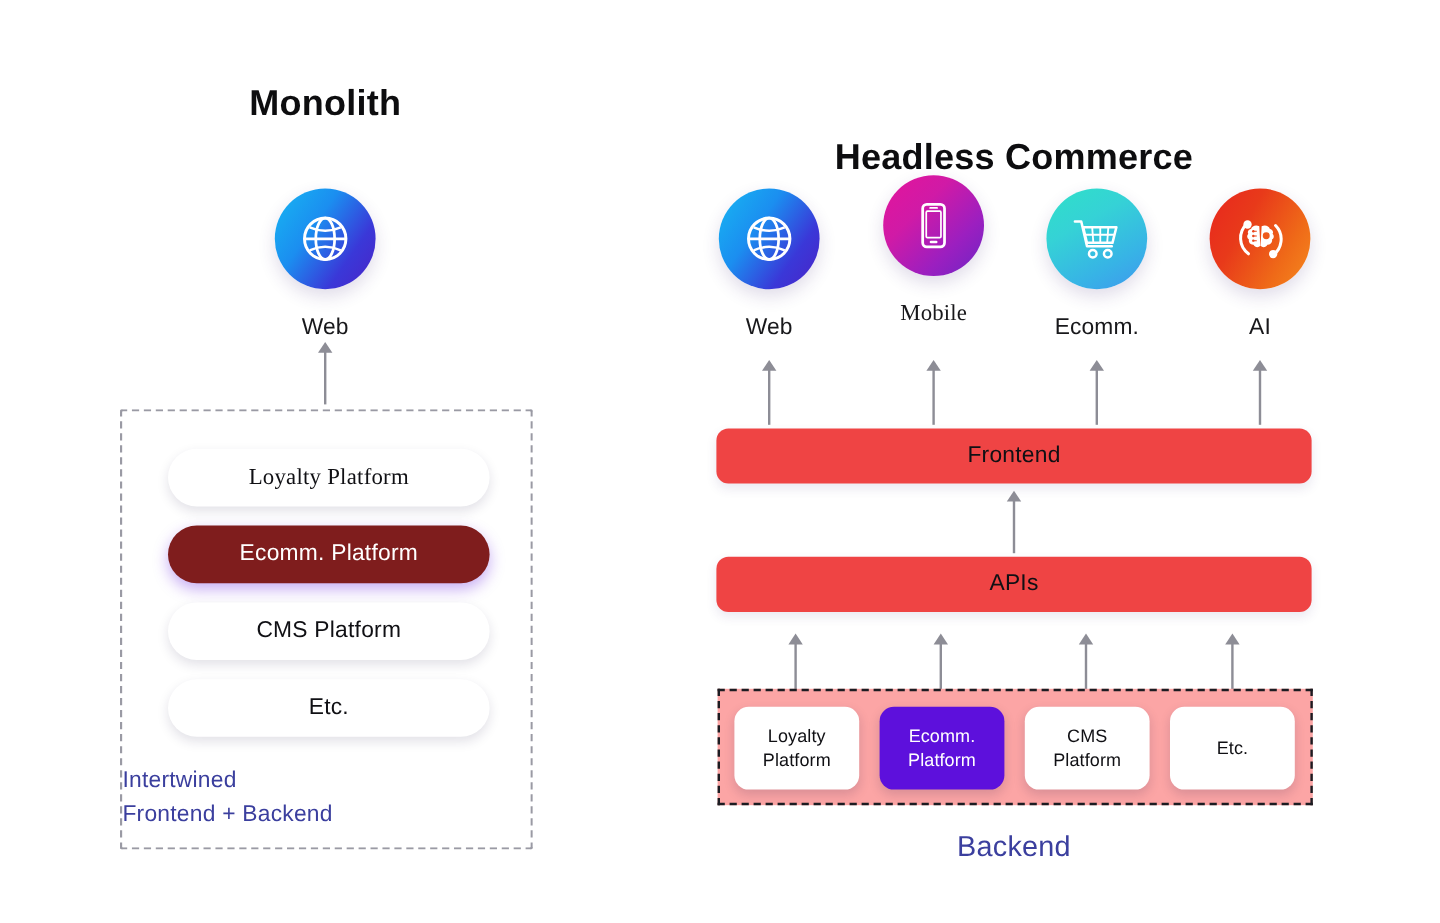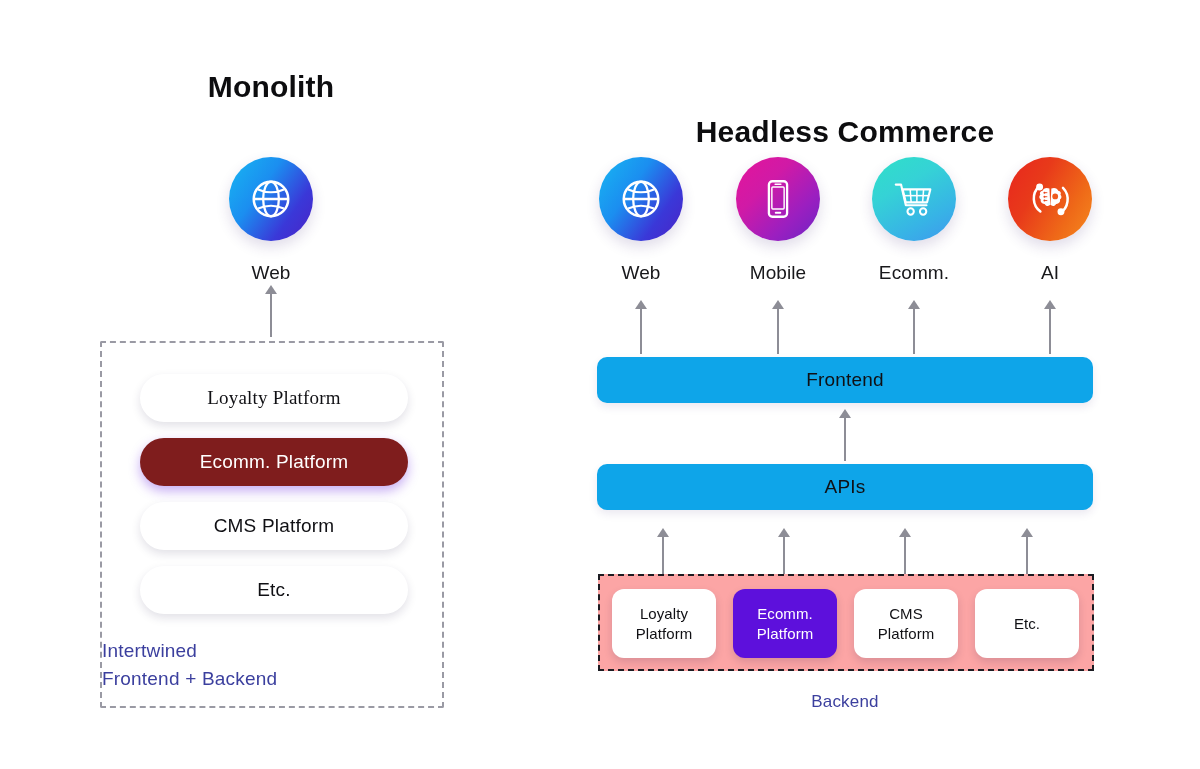--- a/index.html
+++ b/index.html
@@ -133,21 +133,21 @@
     letter-spacing: 0.2px;
   }
 
   
   .lav-bar {
     position: absolute;
     left: 597px;
     width: 496px;
     height: 46px;
     border-radius: 10px;
-    background: #0ea5e9;
+    background: #ef4444;
     box-shadow: 0 4px 9px rgba(60, 40, 120, 0.10);
     display: flex;
     align-items: center;
     justify-content: center;
     font-size: 19px;
     color: #101014;
     letter-spacing: 0.2px;
   }
   #frontend-bar { top: 357px; }
   #apis-bar     { top: 464px; }
@@ -189,21 +189,21 @@
   #be-card-1 { left: 133px; }
   #be-card-2 { left: 254px; }
   #be-card-3 { left: 375px; }
 
   #backend-caption {
     position: absolute;
     left: 597px;
     top: 692px;
     width: 496px;
     text-align: center;
-    font-size: 17px;
+    font-size: 24px;
     color: #3b3f9e;
     letter-spacing: 0.2px;
   }
 </style>
 </head>
 <body>
 
 <div class="stage">
 
   <div class="panel-title" id="monolith-title">Monolith</div>
@@ -253,21 +253,21 @@
         <circle cx="24" cy="24" r="18" fill="none" stroke="#fff" stroke-width="2.6"></circle>
         <ellipse cx="24" cy="24" rx="8.2" ry="18" fill="none" stroke="#fff" stroke-width="2.4"></ellipse>
         <line x1="6" y1="24" x2="42" y2="24" stroke="#fff" stroke-width="2.4"></line>
         <path d="M10.5 14 Q24 20 37.5 14" fill="none" stroke="#fff" stroke-width="2.2"></path>
         <path d="M10.5 34 Q24 28 37.5 34" fill="none" stroke="#fff" stroke-width="2.2"></path>
       </svg>
     </div>
     <div class="icon-label">Web</div>
   </div>
 
-  <div class="icon-col" style="left:718px; top:157px;">
+  <div class="icon-col" style="left:718px; top:146px;font-family:Liberation Serif, serif;">
     <div class="icon-badge grad-mobile">
       <svg width="46" height="46" viewBox="0 0 48 48">
         <rect x="14.5" y="5.5" width="19" height="37" rx="3.6" fill="none" stroke="#fff" stroke-width="2.4"></rect>
         <rect x="17.6" y="11.5" width="12.8" height="23" rx="1" fill="none" stroke="#fff" stroke-width="1.5"></rect>
         <line x1="21" y1="8.6" x2="27" y2="8.6" stroke="#fff" stroke-width="1.6" stroke-linecap="round"></line>
         <rect x="20.6" y="37.2" width="6.8" height="2.1" rx="1.05" fill="#fff"></rect>
       </svg>
     </div>
     <div class="icon-label">Mobile</div>
   </div>

